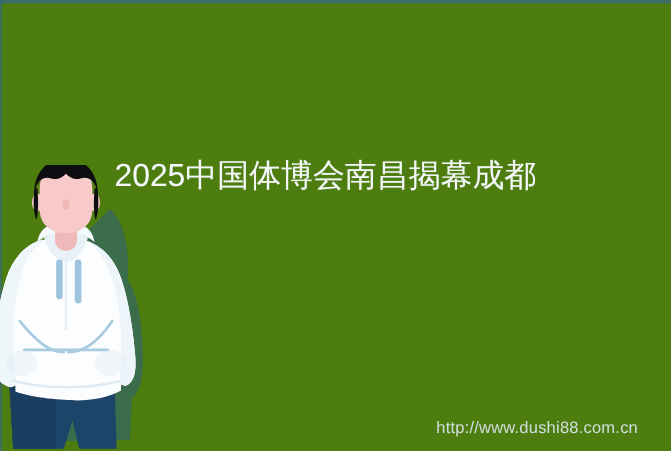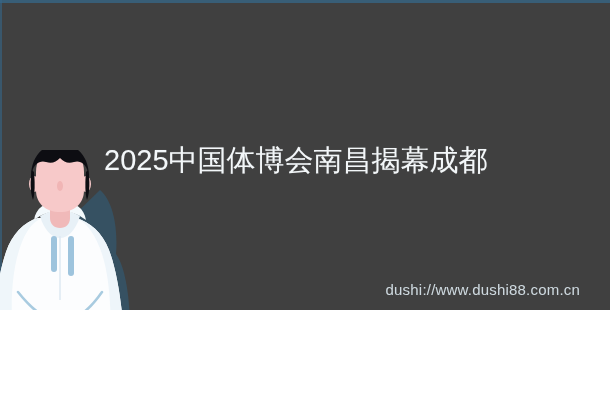--- a/index.html
+++ b/index.html
@@ -3,23 +3,23 @@
 <meta charset="utf-8">
 <style>
   html, body {
     margin: 0;
     padding: 0;
     background: #ffffff;
   }
   #banner {
     position: relative;
     width: 610px;
-    height: 310px;
+    height: 410px;
     overflow: hidden;
-    background: #404040;
+    background: #4d7c0f;
     font-family: "Liberation Sans", "DejaVu Sans", sans-serif;
   }
   
   #top-edge {
     position: absolute;
     left: 0; top: 0;
     width: 610px; height: 3px;
     background: #36688a;
     opacity: 0.75;
   }
@@ -181,15 +181,15 @@
 
         <path d="M 12 196 C 40 204 82 204 110 196" stroke="#dbe8f1" stroke-width="2" fill="none" opacity="0.9"></path>
       </g>
     </svg>
   </div>
 
   <div id="headline">
     <span class="hl-line">2025中国体博会南昌揭幕成都</span>
   </div>
 
-  <div id="watermark">dushi://www.dushi88.com.cn</div>
+  <div id="watermark">http://www.dushi88.com.cn</div>
 
 </div>
 
 </body></html>

